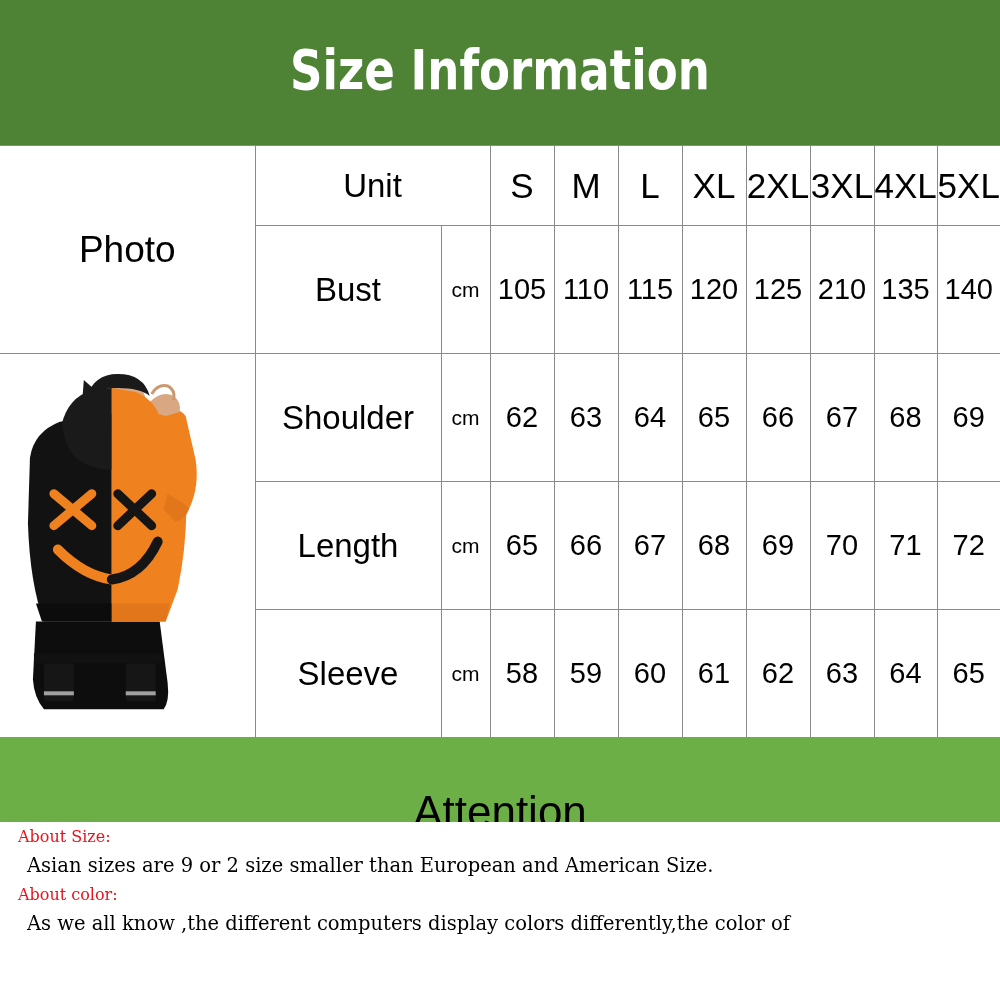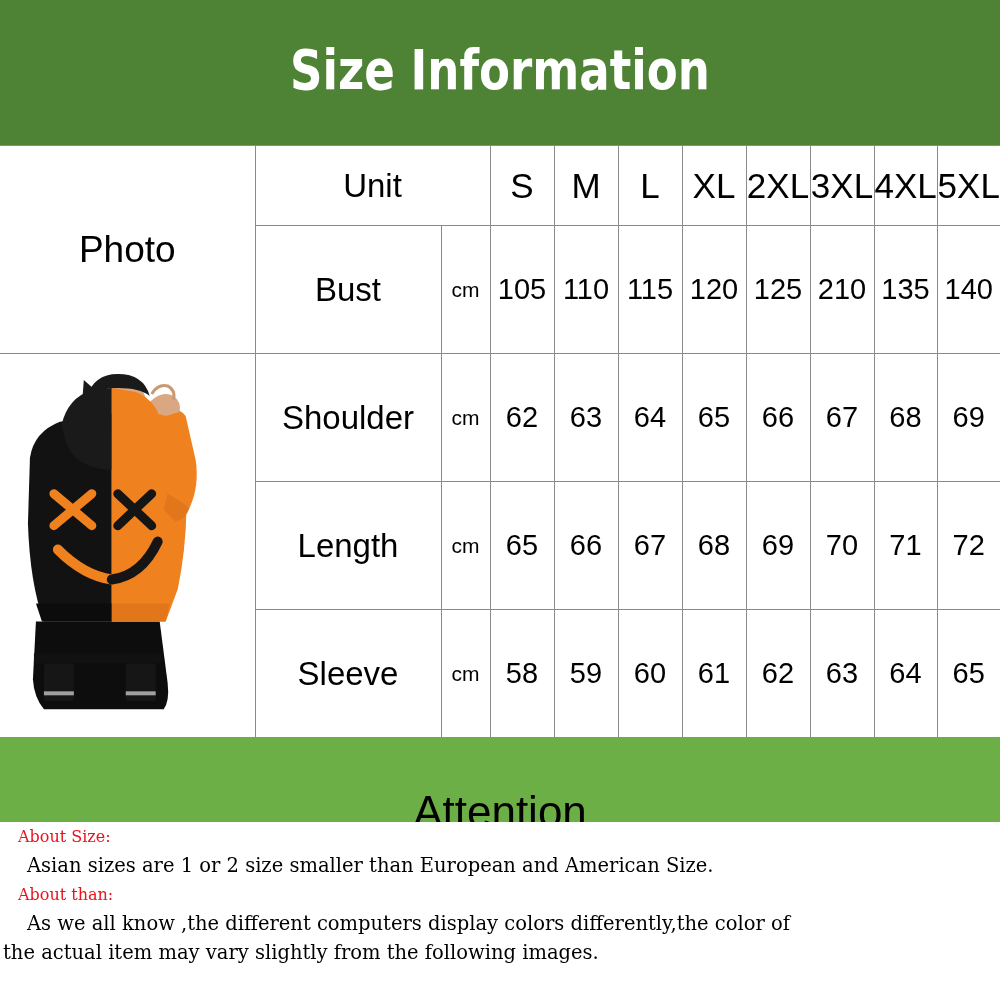--- a/index.html
+++ b/index.html
@@ -406,19 +406,18 @@
     </tbody>
       </table>
   </div>
 
   <div class="attention-banner">
     <div class="attention-text">Attention</div>
   </div>
 
   <div class="notes">
     <div class="note-head">About Size:</div>
-    <div class="note-line note-indent">Asian sizes are 1 or 2 size smaller than European and American Size.</div>
-    <div class="note-head">About than:</div>
+    <div class="note-line note-indent">Asian sizes are 9 or 2 size smaller than European and American Size.</div>
+    <div class="note-head">About color:</div>
     <div class="note-line note-indent">As we all know ,the different computers display colors differently,the color of</div>
-    <div class="note-line">the actual item may vary slightly from the following images.</div>
   </div>
 
 </div>
 
 </body></html>

